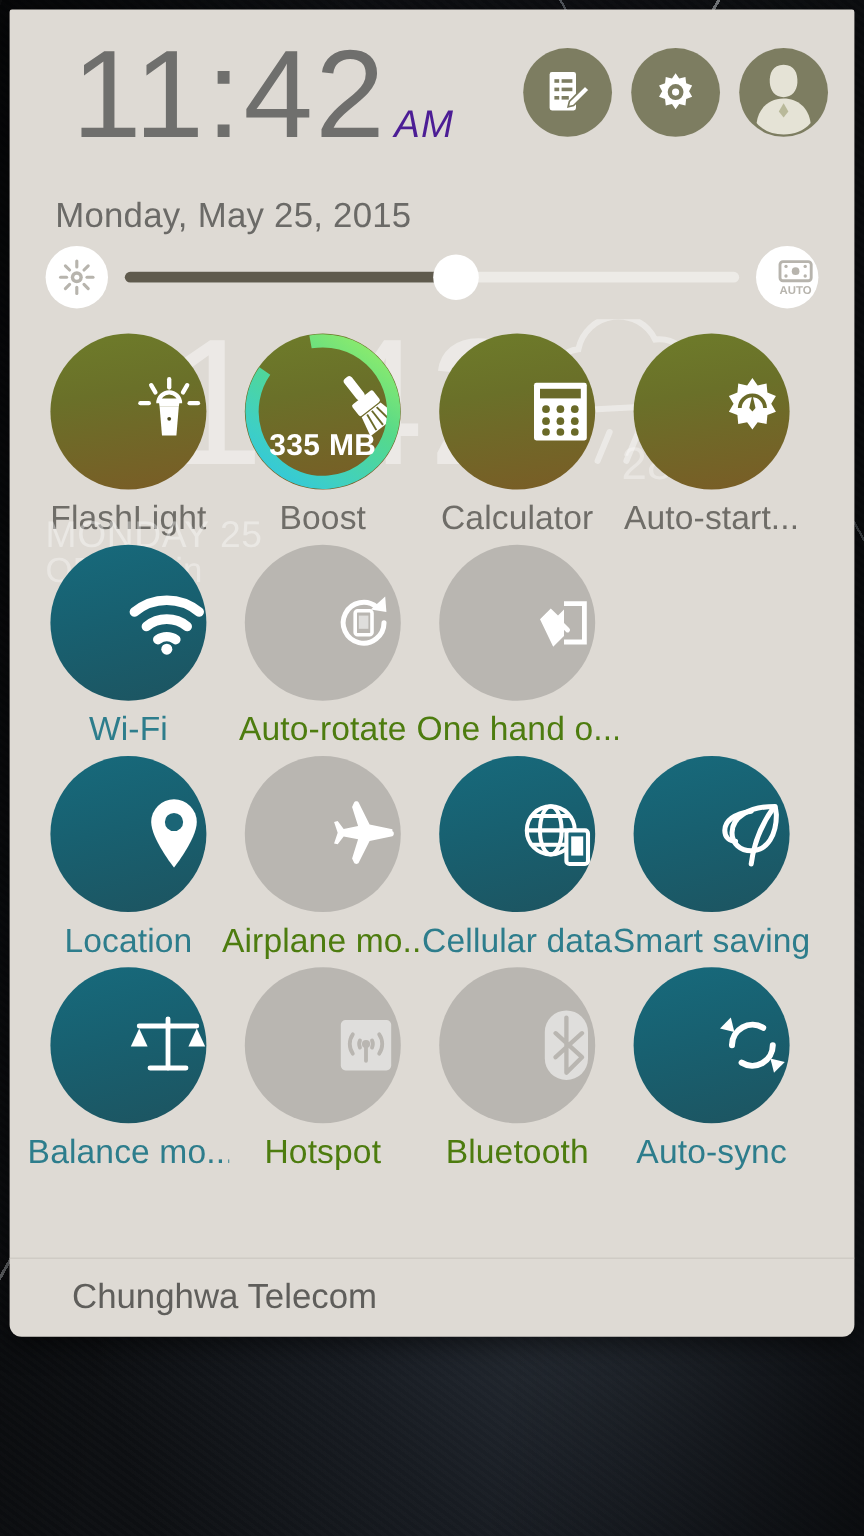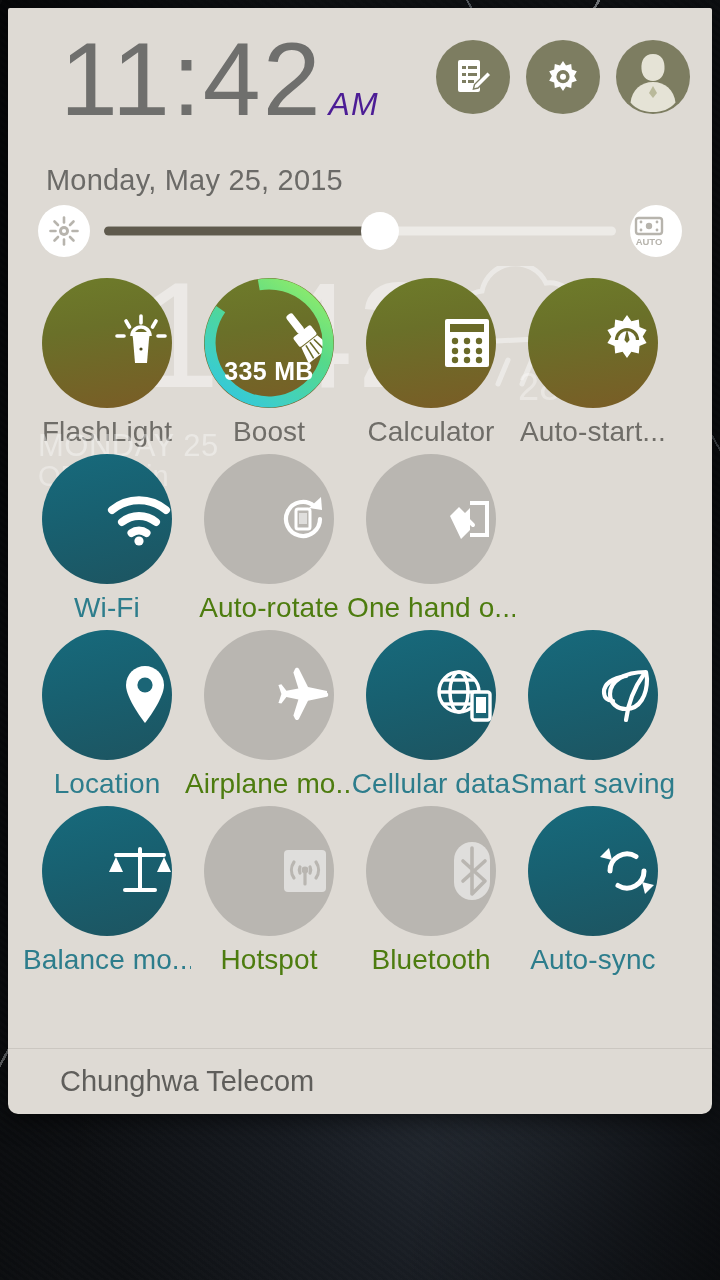--- a/index.html
+++ b/index.html
@@ -100,21 +100,21 @@
     position:absolute; left:0; top:50%; transform:translateY(-50%);
     height:9px; border-radius:5px; background:#5f5a4d; width:54%;
   }
   .thumb{
     position:absolute; top:50%; transform:translate(-50%,-50%);
     left:54%; width:38px; height:38px; border-radius:50%; background:#fff;
     cursor:pointer;
   }
   .auto-btn{
     width:52px; height:52px; border-radius:50%; background:#fff;
-    display:flex; align-items:center; justify-content:flex-start; flex:0 0 auto;
+    display:flex; align-items:center; justify-content:flex-end; flex:0 0 auto;
     cursor:pointer;
   }
 
   
   #tiles{ padding:8px 18px 0; }
   .row{ display:flex; }
   .tile{
     width:162px; margin-bottom:6px;
     display:flex; flex-direction:column; align-items:center;
     cursor:pointer; user-select:none;

